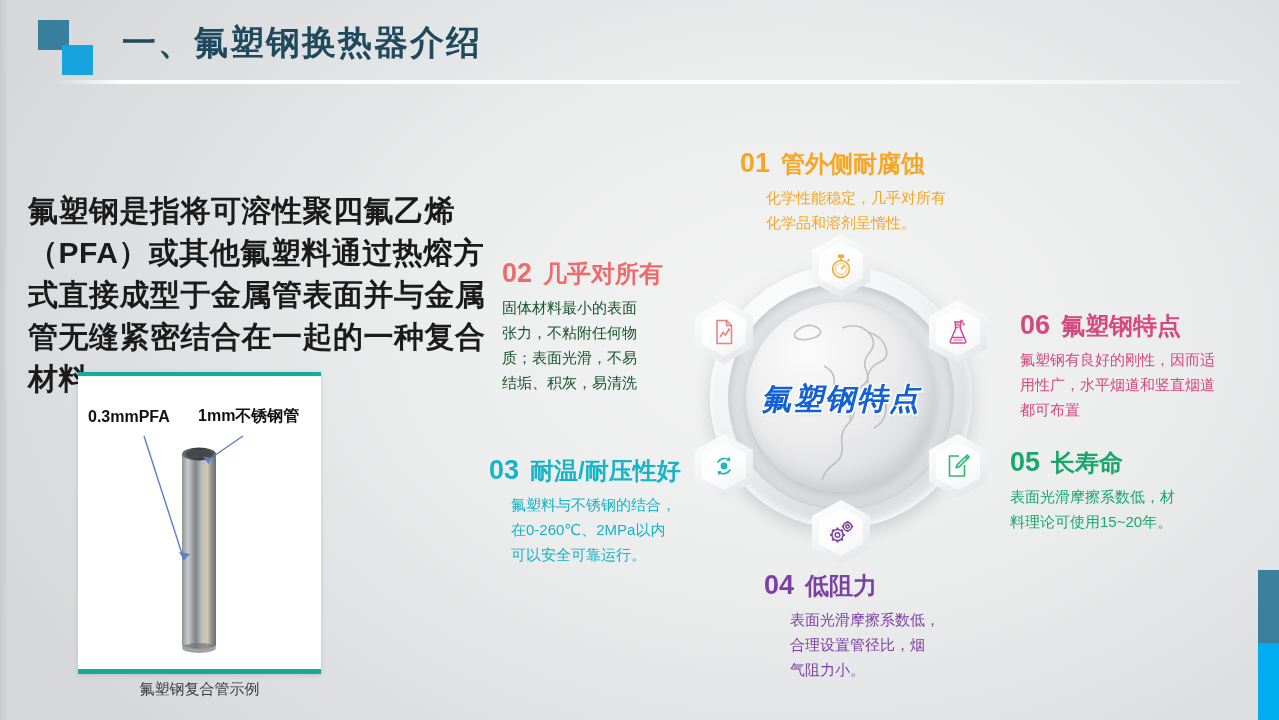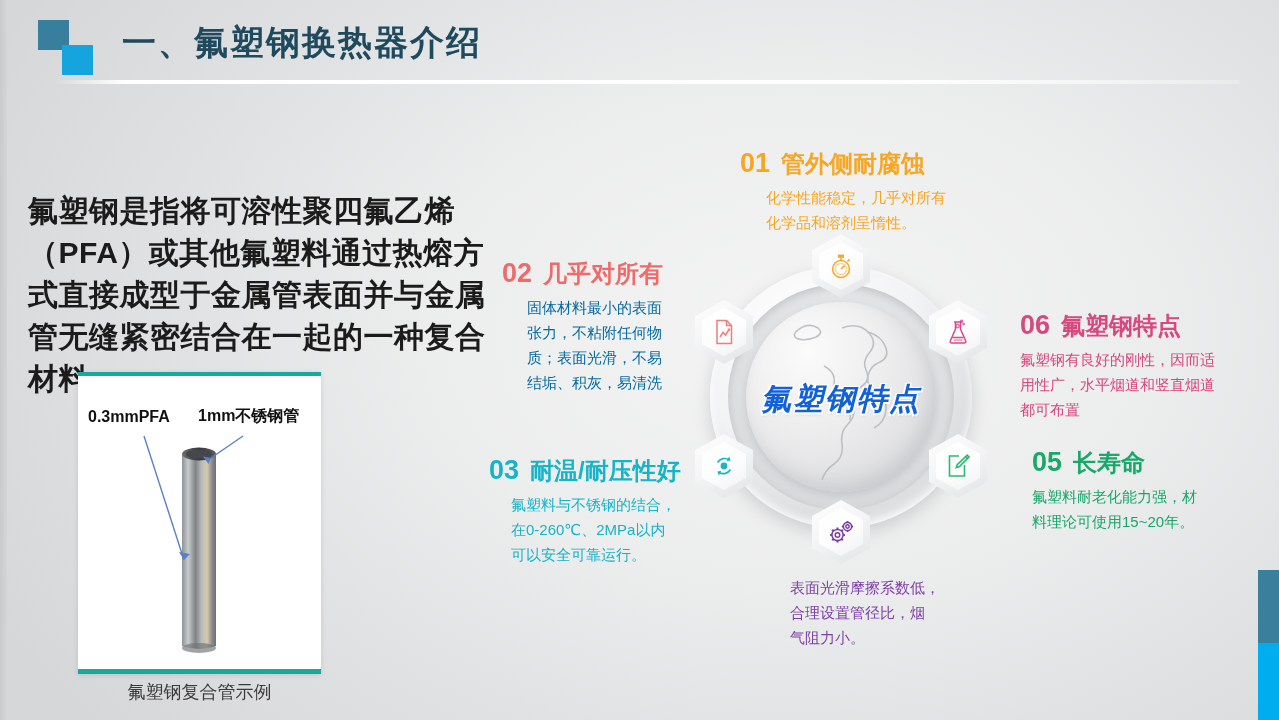--- a/index.html
+++ b/index.html
@@ -32,21 +32,21 @@
     color:#1b1b1b;line-height:42px;letter-spacing:0.5px;}
 
   
   .photo{position:absolute;left:78px;top:372px;width:243px;height:298px;background:#ffffff;
     border-top:4px solid #17a99b;box-shadow:0 1px 5px rgba(0,0,0,0.12);overflow:hidden;}
   .photo-inner{position:absolute;inset:0;}
   .photo-bottom{position:absolute;left:0;bottom:0;width:100%;height:5px;background:#17a99b;}
   .lbl-pfa{position:absolute;left:10px;top:32px;font-size:16px;font-weight:bold;color:#111;}
   .lbl-steel{position:absolute;left:120px;top:30px;font-size:16px;font-weight:bold;color:#111;text-align:center;}
   .photo-cap{position:absolute;left:78px;top:680px;width:243px;text-align:center;
-    font-size:18px;color:#3b3b3b;}
+    font-size:15px;color:#3b3b3b;}
 
   
   .diagram{position:absolute;left:688px;top:238px;width:306px;height:324px;}
   .ring-outer{position:absolute;left:22px;top:28px;width:262px;height:262px;border-radius:50%;
     background:
       radial-gradient(circle at 35% 25%, #ffffff 0%, #f2f3f4 45%, #dcdddf 72%, #eef0f1 100%);
     box-shadow:0 6px 16px rgba(120,125,130,0.28), inset 0 -3px 8px rgba(255,255,255,0.9);}
   .ring-gap{position:absolute;left:40px;top:46px;width:226px;height:226px;border-radius:50%;
     background:radial-gradient(circle at 50% 30%, #e9eaec 0%, #dfe0e2 60%, #d3d5d7 100%);
     box-shadow:inset 0 3px 10px rgba(130,135,140,0.35);}
@@ -79,21 +79,21 @@
   .feat{position:absolute;}
   .feat .num{font-size:27px;font-weight:bold;letter-spacing:0;}
   .feat .ttl{font-size:24px;font-weight:bold;}
   .feat .head{display:flex;align-items:baseline;gap:11px;white-space:nowrap;}
   .feat .desc{font-size:15px;line-height:25px;margin-top:5px;}
 
   .f01{left:740px;top:148px;}
   .f02{left:502px;top:258px;width:160px;}
   .f03{left:489px;top:455px;width:215px;}
   .f04{left:764px;top:570px;width:200px;}
-  .f05{left:1032px;top:447px;width:205px;}
+  .f05{left:1010px;top:447px;width:205px;}
   .f06{left:1020px;top:310px;width:235px;}
   .f01 .desc,.f04 .desc{padding-left:26px;}
   .f03 .desc{padding-left:22px;}
 
   
   .corner-a{position:absolute;left:1258px;top:570px;width:21px;height:73px;background:#3a7f9c;}
   .corner-b{position:absolute;left:1258px;top:643px;width:21px;height:77px;background:#00aeef;}
 </style>
 </head>
 <body>
@@ -263,48 +263,52 @@
     </div>
     <div class="desc" style="white-space: pre-line; color: rgb(246, 166, 35);">化学性能稳定，几乎对所有
 化学品和溶剂呈惰性。</div>
   </div>
 
   <div class="feat f02">
     <div class="head">
       <span class="num" style="color: rgb(239, 106, 106);">02</span>
       <span class="ttl" style="color: rgb(239, 106, 106);">几乎对所有</span>
     </div>
-    <div class="desc" style="white-space: pre-line; color: #0369a1; text-align: right;">固体材料最小的表面
+    <div class="desc" style="white-space: pre-line; color: #14532d;">固体材料最小的表面
 张力，不粘附任何物
 质；表面光滑，不易
 结垢、积灰，易清洗</div>
   </div>
 
   <div class="feat f03">
     <div class="head">
       <span class="num" style="color: rgb(23, 179, 199);">03</span>
       <span class="ttl" style="color: rgb(23, 179, 199);">耐温/耐压性好</span>
     </div>
     <div class="desc" style="white-space: pre-line; color: rgb(23, 179, 199);">氟塑料与不锈钢的结合，
 在0-260℃、2MPa以内
 可以安全可靠运行。</div>
   </div>
 
   <div class="feat f04">
+    <div class="head">
+      <span class="num" style="color: rgb(125, 63, 166);">04</span>
+      <span class="ttl" style="color: rgb(125, 63, 166);">低阻力</span>
+    </div>
     <div class="desc" style="white-space: pre-line; color: rgb(125, 63, 166);">表面光滑摩擦系数低，
 合理设置管径比，烟
 气阻力小。</div>
   </div>
 
   <div class="feat f05">
     <div class="head">
       <span class="num" style="color: rgb(25, 167, 107);">05</span>
       <span class="ttl" style="color: rgb(25, 167, 107);">长寿命</span>
     </div>
-    <div class="desc" style="white-space: pre-line; color: rgb(25, 167, 107);">氟塑料耐老化能力强，材
+    <div class="desc" style="white-space: pre-line; color: rgb(25, 167, 107);">表面光滑摩擦系数低，材
 料理论可使用15~20年。</div>
   </div>
 
   <div class="feat f06">
     <div class="head">
       <span class="num" style="color: rgb(214, 72, 126);">06</span>
       <span class="ttl" style="color: rgb(214, 72, 126);">氟塑钢特点</span>
     </div>
     <div class="desc" style="white-space: pre-line; color: rgb(214, 72, 126);">氟塑钢有良好的刚性，因而适
 用性广，水平烟道和竖直烟道

